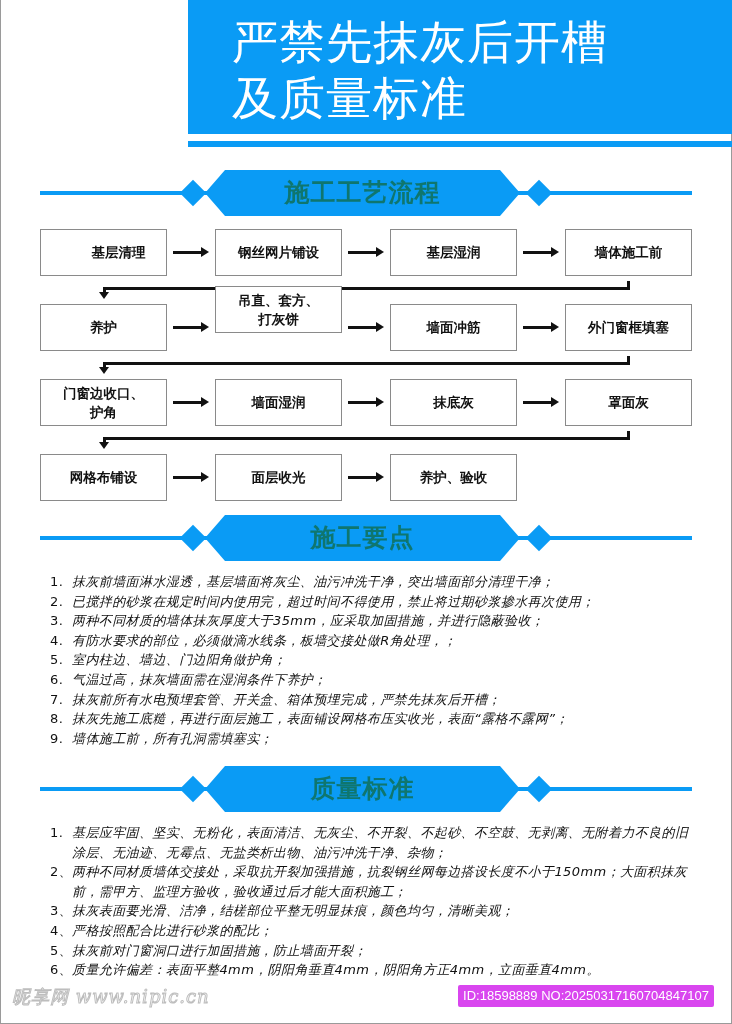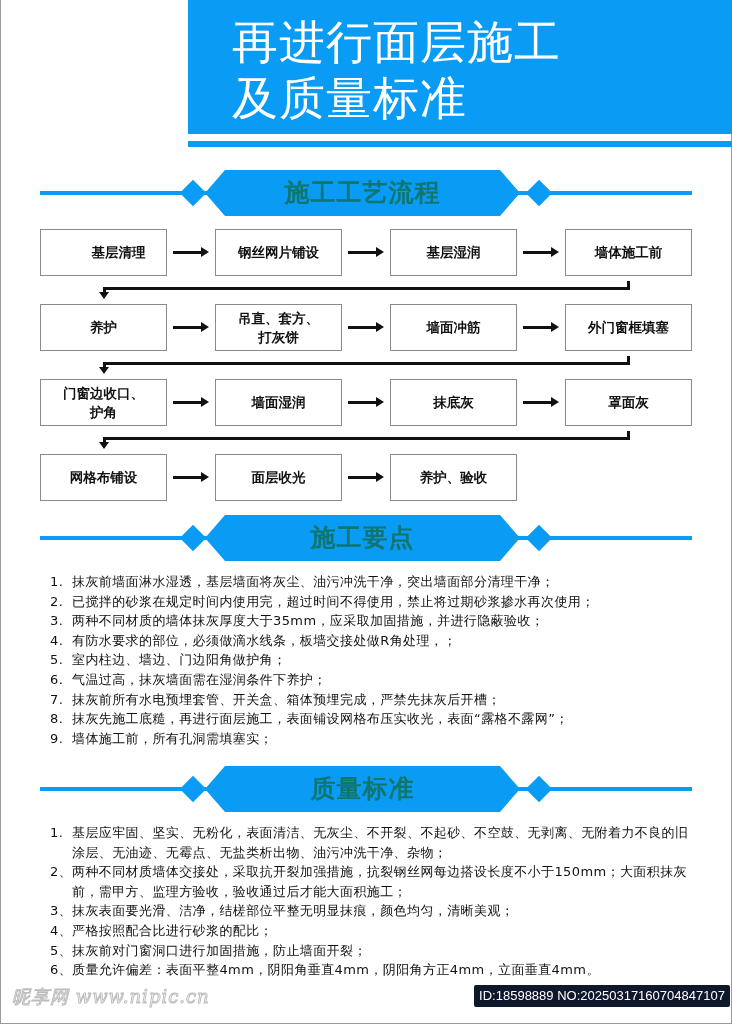--- a/index.html
+++ b/index.html
@@ -24,34 +24,34 @@
     .arrow .head { position: absolute; right: 0; top: 1px; width: 0; height: 0; border-top: 5px solid transparent; border-bottom: 5px solid transparent; border-left: 8px solid #111; }
     .conn { position: absolute; }
     .conn .v1 { position: absolute; width: 2.5px; background: #111; }
     .conn .h { position: absolute; height: 2.5px; background: #111; }
     .conn .v2 { position: absolute; width: 2.5px; background: #111; }
     .conn .tip { position: absolute; width: 0; height: 0; border-left: 5px solid transparent; border-right: 5px solid transparent; border-top: 7px solid #111; }
 
     .list { position: absolute; left: 50px; width: 650px; font-size: 13px; line-height: 19.6px; color: #111; }
     .li { display: flex; white-space: nowrap; letter-spacing: 0.4px; }
     .li .num { width: 22px; flex: none; }
-    .li .txt { flex: 1; white-space: normal; }
+    .li .txt { flex: 1; white-space: normal; font-style: italic; }
 
     .wm-left { position: absolute; left: 12px; top: 985px; font-family: "DejaVu Serif", serif; font-style: italic; font-size: 18px; color: #ffffff; -webkit-text-stroke: 1px #bdbdbd; letter-spacing: 1px; }
-    .wm-right { position: absolute; left: 458px; top: 985px; width: 256px; height: 22px; background: #0f172a; color: #ffffff; font-family: "Liberation Sans", sans-serif; font-size: 13px; line-height: 22px; text-align: center; border-radius: 2px; margin-left: 16px; }
+    .wm-right { position: absolute; left: 458px; top: 985px; width: 256px; height: 22px; background: #d946ef; color: #ffffff; font-family: "Liberation Sans", sans-serif; font-size: 13px; line-height: 22px; text-align: center; border-radius: 2px; }
   </style>
 </head>
 <body>
 
 <div class="frame"></div>
 
 <div class="hdr"></div>
 <div class="hdr-stripe"></div>
 <div class="hdr-title">
-  <div>再进行面层施工</div>
+  <div>严禁先抹灰后开槽</div>
   <div>及质量标准</div>
 </div>
 
 <div class="banner" style="top:170px;">
   <div class="line"></div>
   <div class="dia" style="left:141px;"></div>
   <div class="hex"></div>
   <div class="dia" style="left:487px;"></div>
   <div class="label">施工工艺流程</div>
 </div>
@@ -90,21 +90,21 @@
     <div class="tip" style="left:99px;top:292px;"></div>
   </div>
 
   <div class="box" style="left:40px;top:304px;">
       <span style="white-space: pre-line;">养护</span>
     </div>
   <div class="arrow" style="left:173px;top:321px;">
       <div class="shaft"></div>
       <div class="head"></div>
     </div>
-  <div class="box" style="left:215px;top:304px;white-space:pre-line;align-items:center;"><span style="white-space: pre-line;">吊直、套方、
+  <div class="box" style="left:215px;top:286px;white-space:pre-line;align-items:center;"><span style="white-space: pre-line;">吊直、套方、
 打灰饼</span></div>
   <div class="arrow" style="left:348px;top:321px;">
       <div class="shaft"></div>
       <div class="head"></div>
     </div>
   <div class="box" style="left:390px;top:304px;">
       <span style="white-space: pre-line;">墙面冲筋</span>
     </div>
   <div class="arrow" style="left:523px;top:321px;">
       <div class="shaft"></div>

